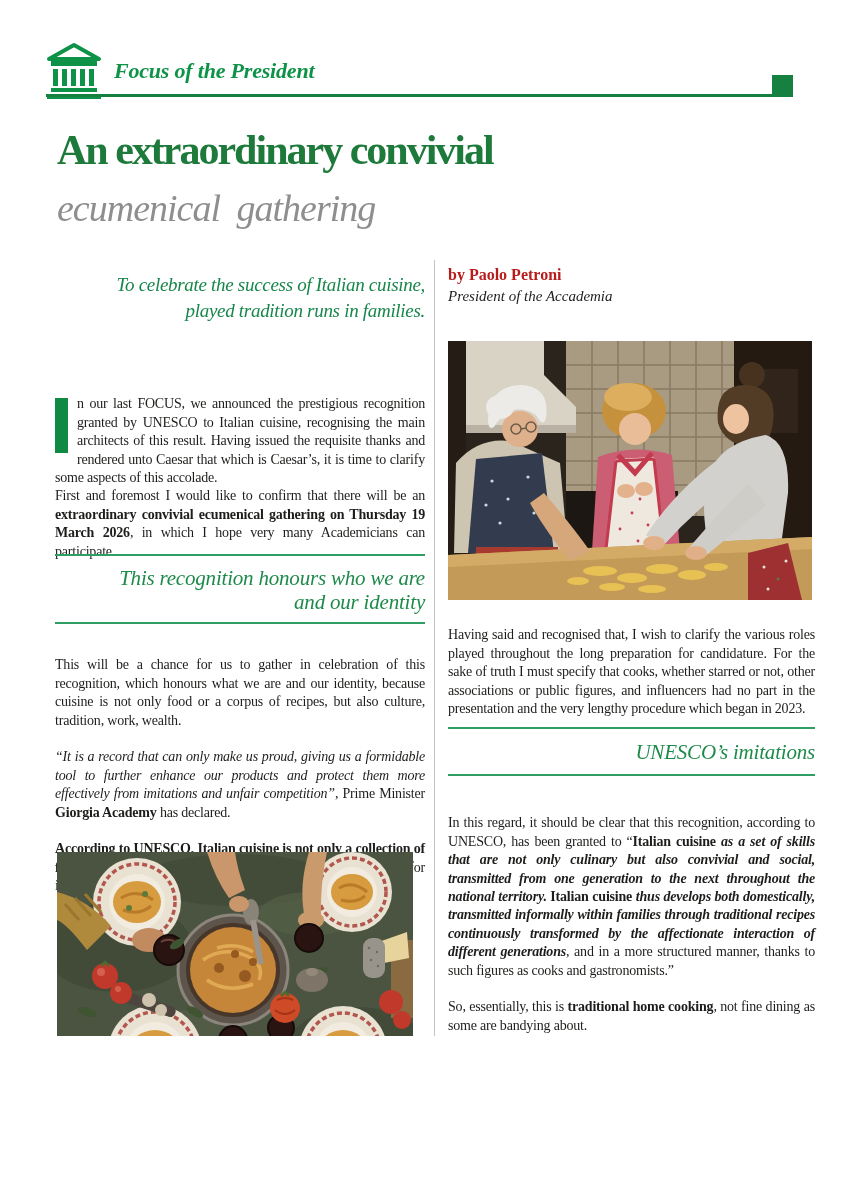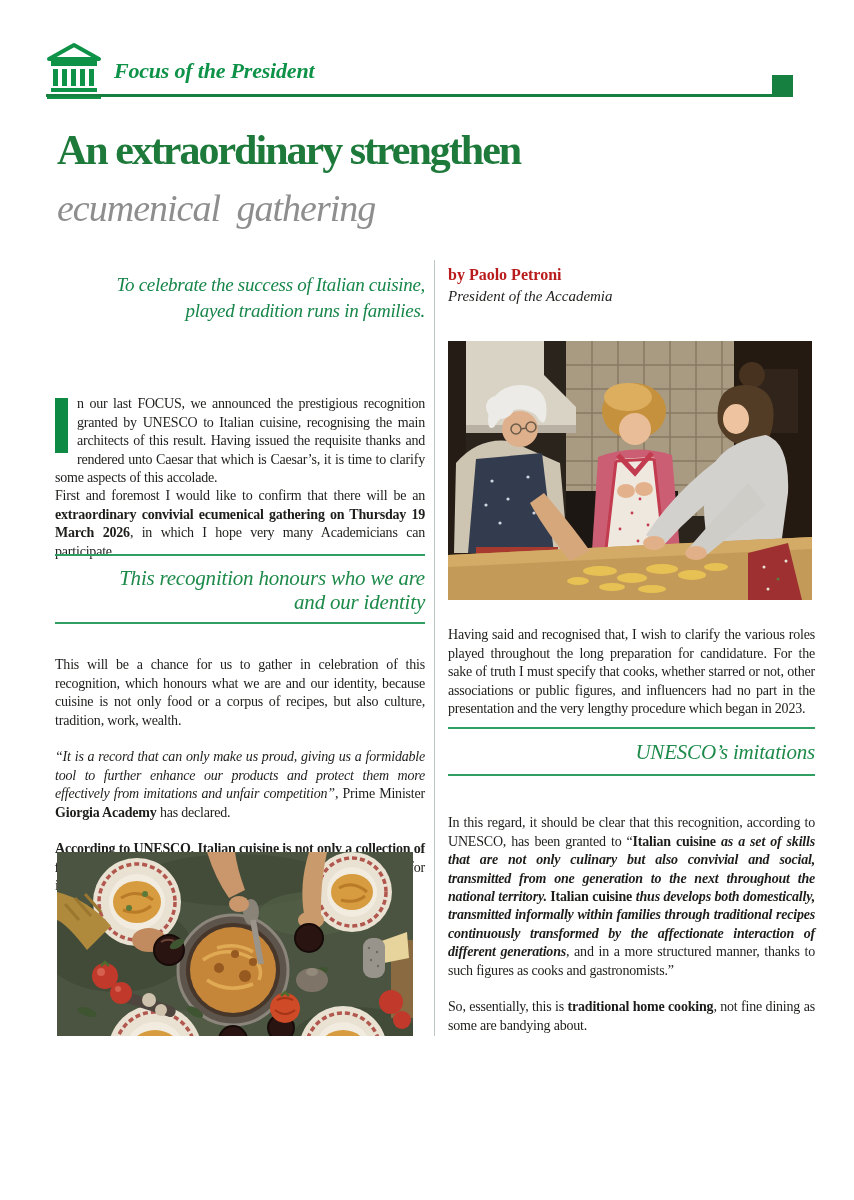--- a/index.html
+++ b/index.html
@@ -57,21 +57,21 @@
       <rect x="34" y="27" width="5" height="17" fill="#0d9248"></rect>
       <rect x="43" y="27" width="5" height="17" fill="#0d9248"></rect>
       <rect x="5" y="46" width="46" height="4" fill="#0d9248"></rect>
       <rect x="1" y="52" width="54" height="5" fill="#0d9248"></rect>
     </svg>
   </div>
   <div class="abs hdr-label" style="left:114px;top:58px;">Focus of the President</div>
   <div class="abs hdr-rule" style="left:46px;top:94px;width:747px;"></div>
   <div class="abs hdr-square" style="left:772px;top:75px;"></div>
 
-  <div class="abs title-main" style="left:57px;top:126px;">An extraordinary strengthen</div>
+  <div class="abs title-main" style="left:57px;top:126px;">An extraordinary convivial</div>
   <div class="abs title-sub" style="left:57px;top:186px;">ecumenical gathering</div>
 
   <div class="abs intro" style="left:55px;top:272px;width:370px;">
     <div>To celebrate the success of Italian cuisine,</div>
     <div>played tradition runs in families.</div>
   </div>
 
   <div class="abs by-author" style="left:448px;top:266px;">by Paolo Petroni</div>
   <div class="abs by-role" style="left:448px;top:288px;">President of the Accademia</div>
 

